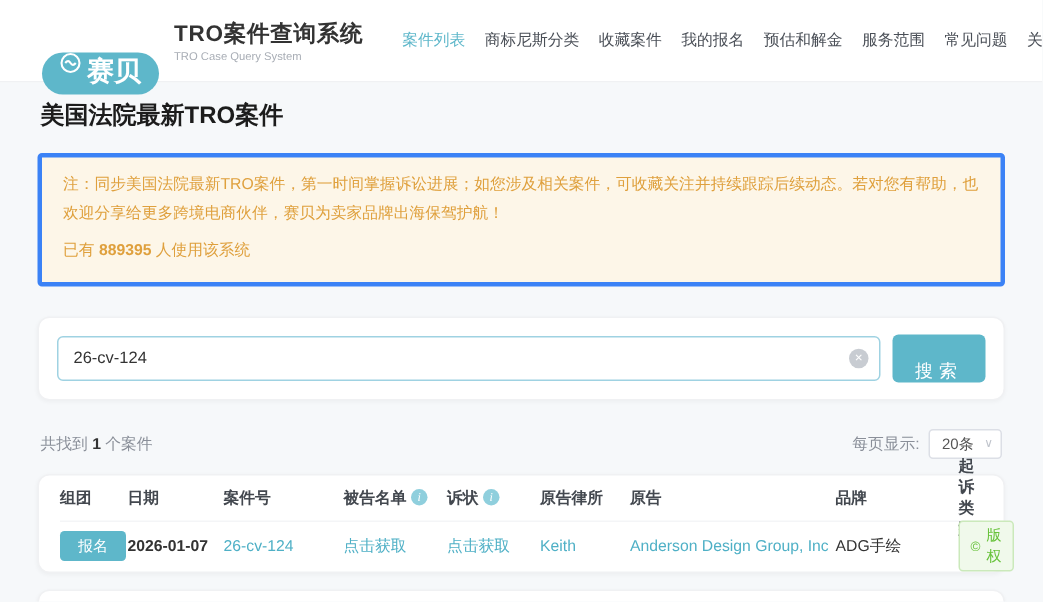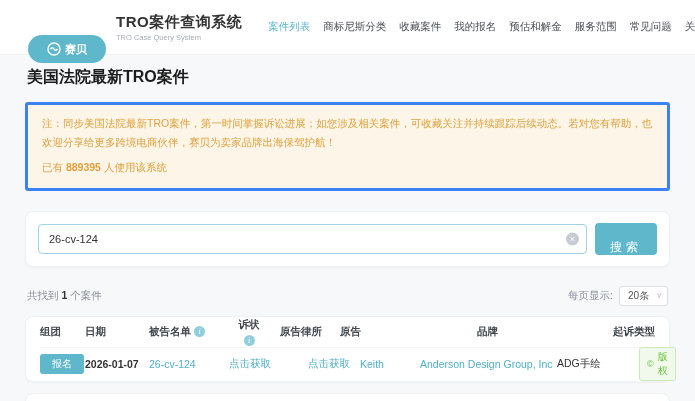--- a/index.html
+++ b/index.html
@@ -8,22 +8,22 @@
     font-family:"Liberation Sans","DejaVu Sans",sans-serif;
     background:#f6f8fa; color:#333;
   }
   
   .navbar {
     height:55px; background:#ffffff; display:flex; align-items:center;
     padding:0 28px; border-bottom:1px solid #f0f1f3;
   }
   .logo-badge {
     background:#5eb7ca; color:#fff; border-radius:14px;
-    width:78px; height:28px; display:flex; align-items:center; justify-content:center;
-    gap:4px; font-weight:bold; font-size:11px; flex:0 0 auto;margin-top:44px;
+    width:78px; height:28px; display:flex; align-items:flex-start; justify-content:center;
+    gap:4px; font-weight:bold; font-size:18px; flex:0 0 auto;margin-top:44px;
   }
   .logo-badge svg { display:block; }
   .title-block { margin-left:10px; flex:0 0 auto; }
   .title-main { font-size:15px; font-weight:bold; color:#333; letter-spacing:0.5px; }
   .title-sub { font-size:7.5px; color:#a8adb5; margin-top:1px; }
   .nav-links {
     display:flex; align-items:center; gap:13px; margin-left:26px;
     font-size:10.5px; color:#4a4f57; white-space:nowrap;
   }
   .nav-link { cursor:pointer; }
@@ -75,21 +75,21 @@
   
   .table-card {
     background:#fff; border-radius:8px; border:1px solid #f0f1f3;
     box-shadow:0 1px 3px rgba(0,0,0,0.04); padding:0 14px;
   }
   .t-row { display:flex; align-items:center; }
   .t-head { height:31px; font-size:10.5px; font-weight:bold; color:#43484f; border-bottom:1px solid #f4f5f7; }
   .t-body { height:33px; font-size:10.5px; }
   .col { flex:0 0 auto; display:flex; align-items:center; gap:3px; }
   .c1{width:45px;} .c2{width:64px;} .c3{width:80px;} .c4{width:69px;}
-  .c5{width:62px;flex-direction:column;} .c6{width:60px;} .c7{width:137px;} .c8{width:82px;}
+  .c5{width:62px;} .c6{width:60px;} .c7{width:137px;} .c8{width:82px;}
   .c9{flex:1; justify-content:flex-end;}
   .info-icon {
     width:11px; height:11px; border-radius:50%; background:#8fcfdd; color:#fff;
     font-size:8px; line-height:11px; text-align:center; font-weight:normal;
     font-style:italic; font-family:"Liberation Serif",serif; cursor:pointer;
   }
   .signup-btn {
     background:#5eb7ca; color:#fff; border:none; border-radius:3px;
     font-size:10px; padding:3px 12px; cursor:pointer; font-family:inherit;
   }
@@ -169,20 +169,23 @@
   </div>
 
   <div class="table-card">
     <div class="t-row t-head">
       <div class="col c1">
           <span>组团</span>
         </div>
       <div class="col c2">
           <span>日期</span>
         </div>
+      <div class="col c3">
+          <span>案件号</span>
+        </div>
       <div class="col c4">
           <span>被告名单</span>
           <span class="info-icon">i</span>
         </div>
       <div class="col c5">
           <span>诉状</span>
           <span class="info-icon">i</span>
         </div>
       <div class="col c6">
           <span>原告律所</span>

